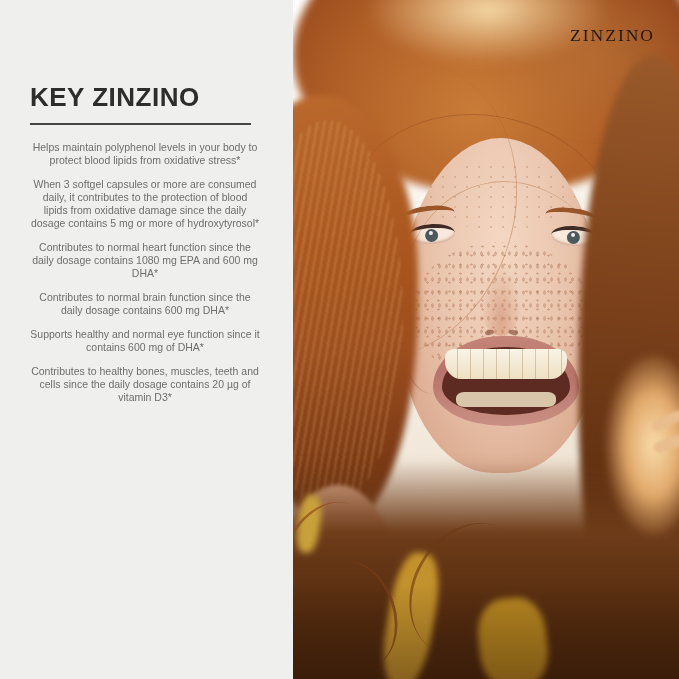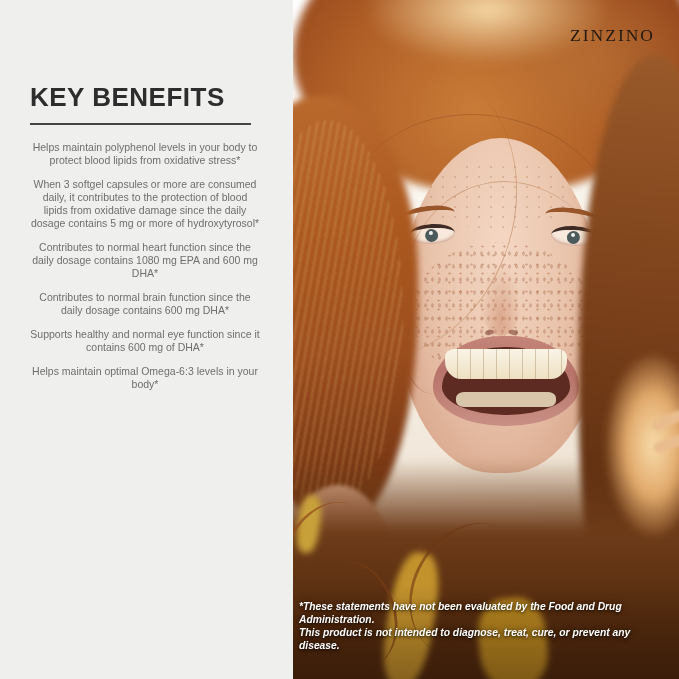--- a/index.html
+++ b/index.html
@@ -122,29 +122,29 @@
         font-style:italic;font-weight:700;color:#ffffff;
         text-shadow:0 1px 3px rgba(0,0,0,0.65),0 0 6px rgba(0,0,0,0.4);}
   .disclaimer div{position:static;}
 </style>
 </head>
 <body>
 
 <div class="canvas">
 
   <aside class="left-panel">
-    <h1 class="panel-heading">KEY BENEFITS</h1>
+    <h1 class="panel-heading">KEY ZINZINO</h1>
     <div class="heading-rule"></div>
     <div class="benefits">
       <p class="benefit">Helps maintain polyphenol levels in your body to protect blood lipids from oxidative stress*</p>
       <p class="benefit">When 3 softgel capsules or more are consumed daily, it contributes to the protection of blood lipids from oxidative damage since the daily dosage contains 5 mg or more of hydroxytyrosol*</p>
       <p class="benefit">Contributes to normal heart function since the daily dosage contains 1080 mg EPA and 600 mg DHA*</p>
       <p class="benefit">Contributes to normal brain function since the daily dosage contains 600 mg DHA*</p>
       <p class="benefit">Supports healthy and normal eye function since it contains 600 mg of DHA*</p>
-      <p class="benefit">Helps maintain optimal Omega-6:3 levels in your body*</p>
+      <p class="benefit">Contributes to healthy bones, muscles, teeth and cells since the daily dosage contains 20 µg of vitamin D3*</p>
     </div>
   </aside>
 
   <section class="photo">
     <div class="hair-top"></div>
     <div class="hair-top-highlight"></div>
     <div class="hair-wisp-tr"></div>
 
     <div class="face"></div>
     <div class="freckles-forehead"></div>
@@ -182,19 +182,15 @@
     <div class="curl curl-3"></div>
     <div class="hand-glow"></div>
     <div class="finger finger-1"></div>
     <div class="finger finger-2"></div>
     <div class="wisp wisp-1"></div>
     <div class="wisp wisp-2"></div>
     <div class="wisp wisp-3"></div>
     <div class="vignette"></div>
 
     <div class="brand-logo">ZINZINO</div>
-    <div class="disclaimer">
-      <div>*These statements have not been evaluated by the Food and Drug Administration.</div>
-      <div>This product is not intended to diagnose, treat, cure, or prevent any disease.</div>
-    </div>
   </section>
 
 </div>
 
 </body></html>

